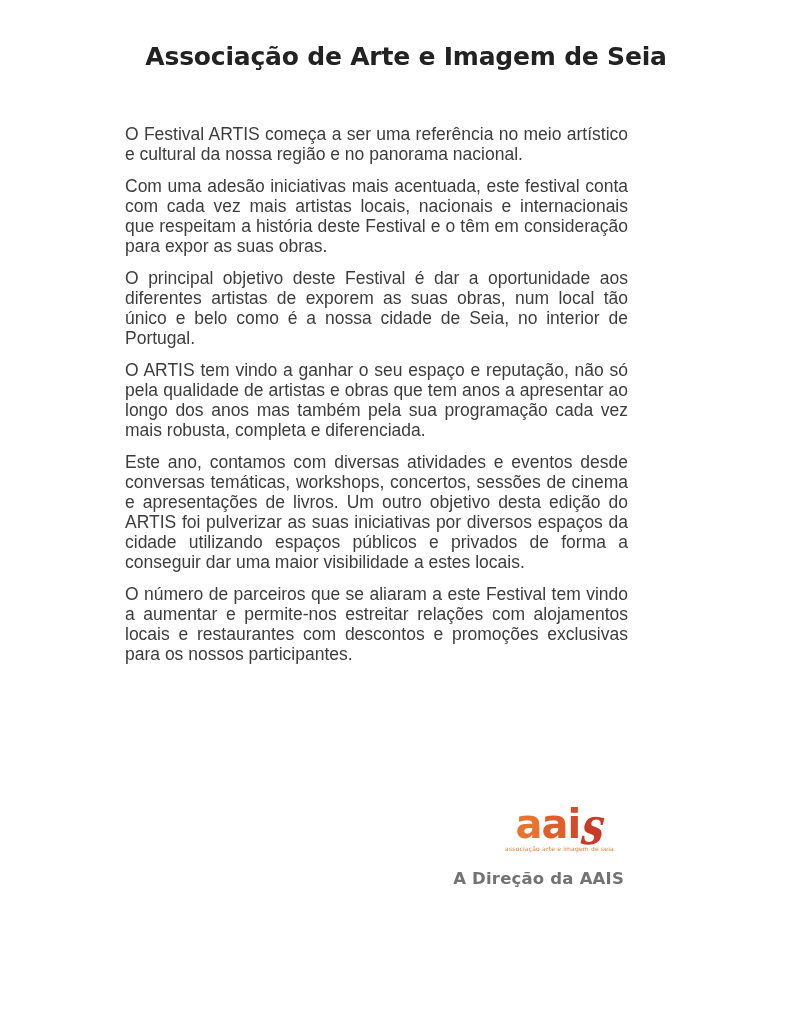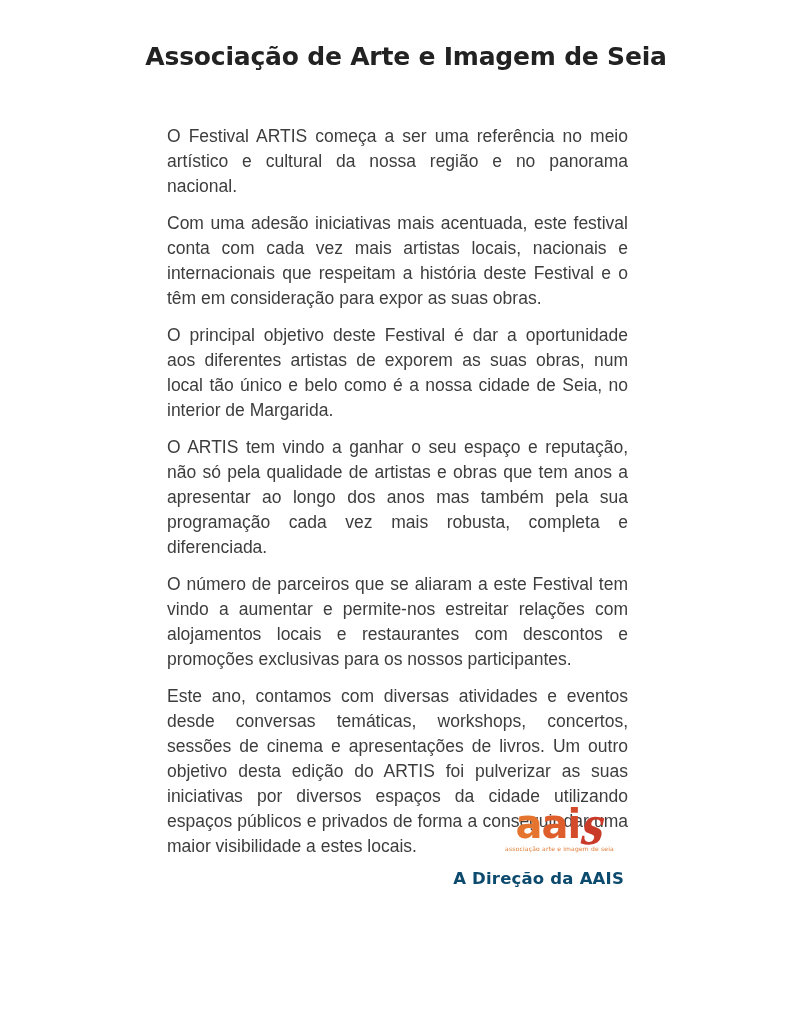--- a/index.html
+++ b/index.html
@@ -19,24 +19,24 @@
   .doc-title {
     margin: 42px 0 0 0;
     text-align: center;
     font-family: "DejaVu Sans", sans-serif;
     font-weight: bold;
     font-size: 25px;
     letter-spacing: -0.2px;
     color: #222222;
   }
   .content {
-    margin: 53px 102px 0 85px;
+    margin: 53px 102px 0 43px;
     font-family: "Liberation Sans", sans-serif;
     font-size: 17.5px;
-    line-height: 25px;
+    line-height: 20px;
     color: #3d3d3d;
     text-align: justify;
     hyphens: manual;
   }
   .content p {
     margin: 0 0 12px 0;
   }
   .signature {
     position: absolute;
     top: 806px;
@@ -75,45 +75,45 @@
     letter-spacing: 0.2px;
     color: #e07a33;
     white-space: nowrap;
   }
   .sig-heading {
     margin-top: 14px;
     font-family: "DejaVu Sans", sans-serif;
     font-weight: bold;
     font-size: 16.5px;
     letter-spacing: 0.2px;
-    color: #0c4a6e;
+    color: #737373;
     text-align: right;
   }
   .sig-names {
     margin-top: 6px;
     font-family: "DejaVu Sans", sans-serif;
     font-size: 13.5px;
     line-height: 18.5px;
     color: #3c3c3c;
   }
 </style>
 </head>
 <body>
 
 <div class="page">
 
   <h1 class="doc-title">Associação de Arte e Imagem de Seia</h1>
 
   <div class="content">
     <p>O Festival ARTIS começa a ser uma referência no meio artístico e cultural da nossa região e no panorama nacional.</p>
     <p>Com uma adesão iniciativas mais acentuada, este festival conta com cada vez mais artistas locais, nacionais e internacionais que respeitam a história deste Festival e o têm em consideração para expor as suas obras.</p>
-    <p>O principal objetivo deste Festival é dar a oportunidade aos diferentes artistas de exporem as suas obras, num local tão único e belo como é a nossa cidade de Seia, no interior de Margarida.</p>
+    <p>O principal objetivo deste Festival é dar a oportunidade aos diferentes artistas de exporem as suas obras, num local tão único e belo como é a nossa cidade de Seia, no interior de Portugal.</p>
     <p>O ARTIS tem vindo a ganhar o seu espaço e reputação, não só pela qualidade de artistas e obras que tem anos a apresentar ao longo dos anos mas também pela sua programação cada vez mais robusta, completa e diferenciada.</p>
+    <p>Este ano, contamos com diversas atividades e eventos desde conversas te­máticas, workshops, concertos, sessões de cinema e apresentações de livros. Um outro objetivo desta edição do ARTIS foi pulverizar as suas iniciativas por diversos espaços da cidade utilizando espaços públicos e privados de forma a conseguir dar uma maior visibilidade a estes locais.</p>
     <p>O número de parceiros que se aliaram a este Festival tem vindo a aumentar e permite-nos estreitar relações com alojamentos locais e restaurantes com descontos e promoções exclusivas para os nossos participantes.</p>
-    <p>Este ano, contamos com diversas atividades e eventos desde conversas te­máticas, workshops, concertos, sessões de cinema e apresentações de livros. Um outro objetivo desta edição do ARTIS foi pulverizar as suas iniciativas por diversos espaços da cidade utilizando espaços públicos e privados de forma a conseguir dar uma maior visibilidade a estes locais.</p>
   </div>
 
   <div class="signature">
 
     <div class="logo">
       <div class="logo-word">
         <span class="logo-letter-a1">a</span><span class="logo-letter-a2">a</span><span class="logo-letter-i">i</span><span class="logo-letter-s">s</span>
       </div>
       <div class="logo-tagline">associação arte e imagem de seia</div>
     </div>

